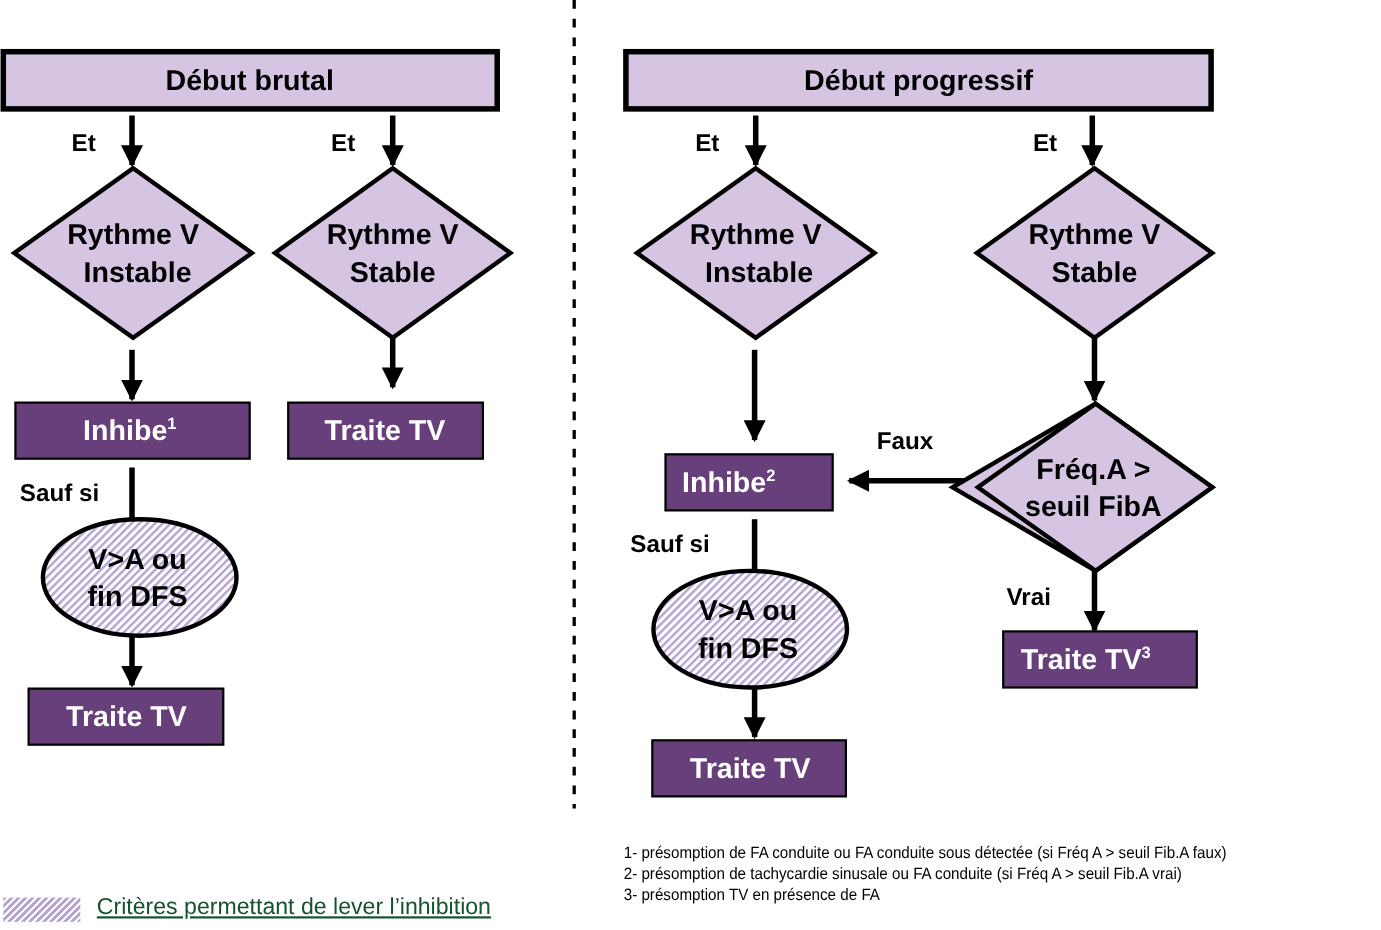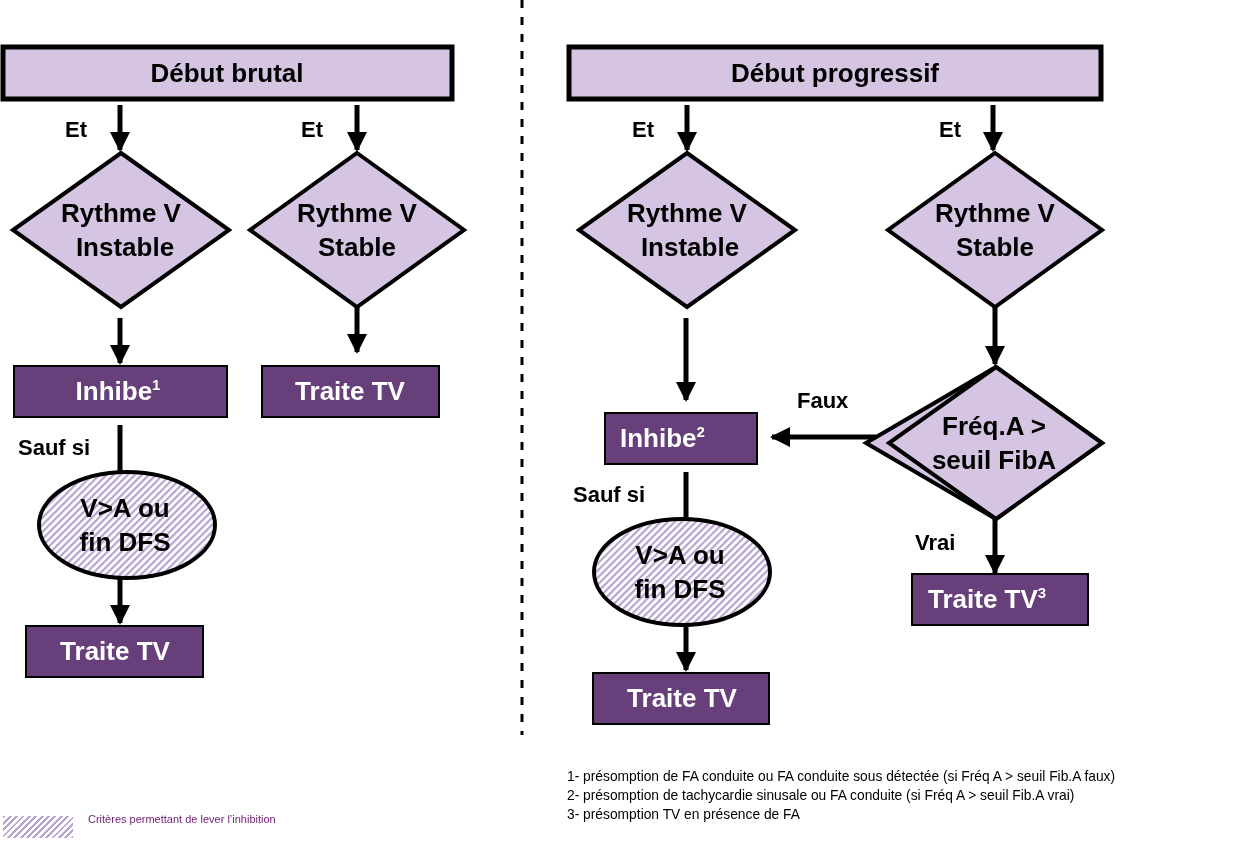--- a/index.html
+++ b/index.html
@@ -7,21 +7,21 @@
     svg { position: absolute; left: 0; top: 0; }
     .bold { font-family: "Liberation Sans", sans-serif; font-weight: bold; }
     .lbl { font-size: 22px; fill: #000; }
     .node-txt { font-size: 26px; fill: #000; }
     .node-txt-w { font-size: 26px; fill: #ffffff; }
     .sup { font-size: 15px; }
     .hdr-txt { font-size: 26px; fill: #000; }
     .fn { position: absolute; left: 567px; top: 766px; font-family: "Liberation Sans", sans-serif; font-size: 15px; line-height: 19px; color: #000; transform: scaleX(0.92); transform-origin: left top; white-space: nowrap; }
     .legend-swatch { position: absolute; left: 3px; top: 816px; width: 70px; height: 22px;
       background: repeating-linear-gradient(-45deg, #b7a3d1 0 2px, #ffffff 2px 4.5px); }
-    .legend-txt { position: absolute; left: 88px; top: 813px; font-family: "Liberation Sans", sans-serif; font-size: 11px; color: #701a75; }
+    .legend-txt { position: absolute; left: 88px; top: 813px; font-family: "Liberation Sans", sans-serif; font-size: 21px; color: #14532d; text-decoration: underline; }
   </style>
 </head>
 <body>
 
 <svg width="1255" height="845" viewBox="0 0 1255 845">
   <defs>
     <pattern id="hatch" patternUnits="userSpaceOnUse" width="5" height="5" patternTransform="rotate(45)">
       <rect width="5" height="5" fill="#ffffff"></rect>
       <rect width="2.2" height="5" fill="#b7a3d1"></rect>
     </pattern>

